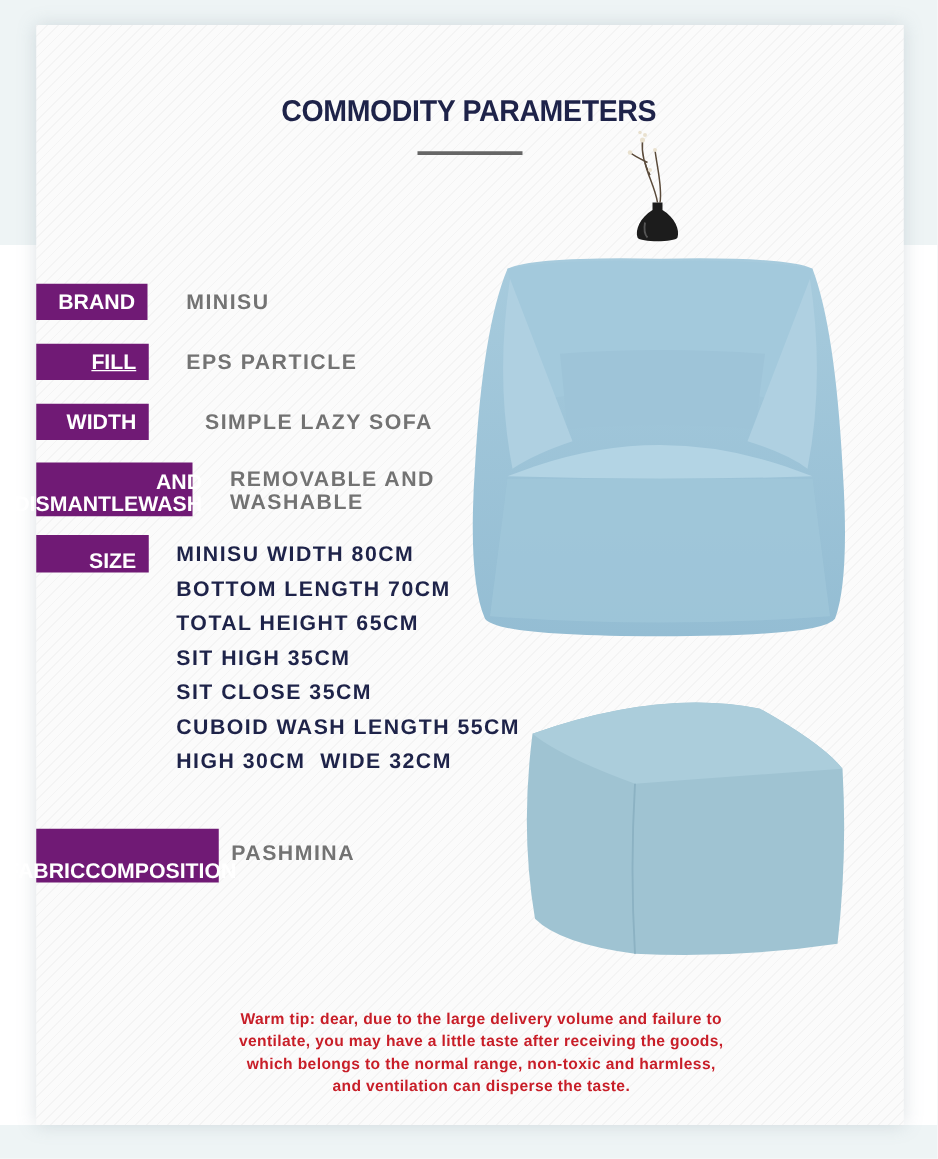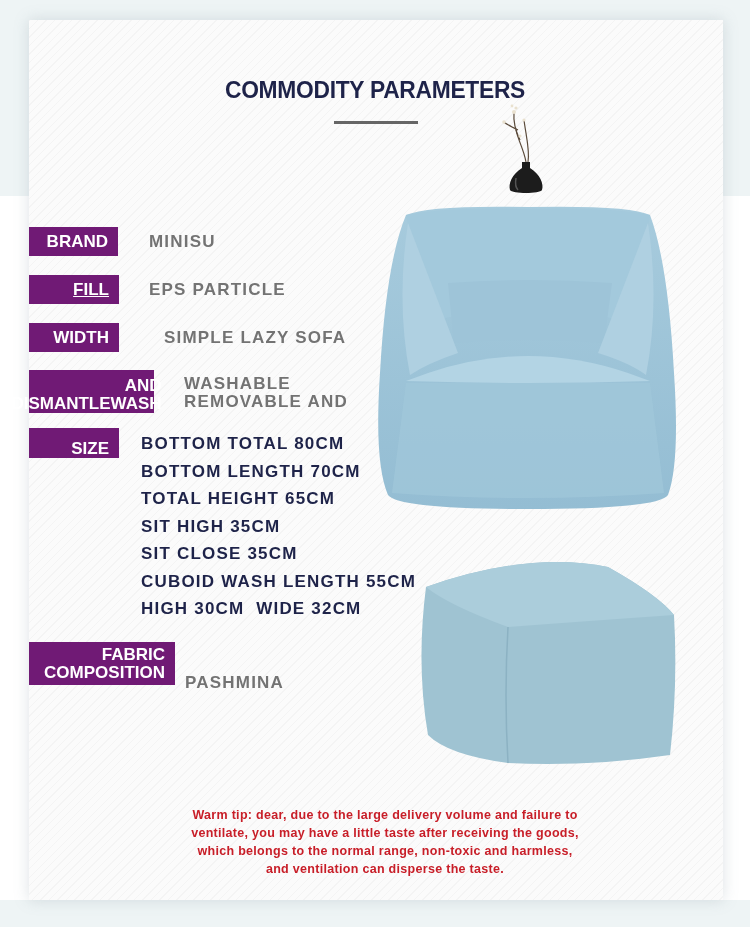--- a/index.html
+++ b/index.html
@@ -121,38 +121,38 @@
 <div class="label" style="top:323px;width:90px;height:29px;">
   <span>WIDTH</span>
 </div>
 <div class="value" style="left:164px;top:329px;">SIMPLE LAZY SOFA</div>
 
 <div class="label" style="top:370px;width:125px;height:43px;flex-direction:row;align-items:flex-end;justify-content:center;">
   <span>DISMANTLE</span>
   <span>AND WASH</span>
 </div>
 <div class="value" style="left:184px;top:375px;">
+  <div>REMOVABLE AND</div>
   <div>WASHABLE</div>
-  <div>REMOVABLE AND</div>
 </div>
 
 <div class="label" style="top:428px;width:90px;height:30px;align-items:flex-end;padding-top:5px;">
   <span>SIZE</span>
 </div>
 <div class="size-list">
-  <div class="size-line">BOTTOM TOTAL 80CM</div>
+  <div class="size-line">MINISU WIDTH 80CM</div>
   <div class="size-line">BOTTOM LENGTH 70CM</div>
   <div class="size-line">TOTAL HEIGHT 65CM</div>
   <div class="size-line">SIT HIGH 35CM</div>
   <div class="size-line">SIT CLOSE 35CM</div>
   <div class="size-line">CUBOID WASH LENGTH 55CM</div>
   <div class="size-line" style="white-space:pre;">HIGH 30CM  WIDE 32CM</div>
 </div>
 
-<div class="label" style="top:642px;width:146px;height:43px;flex-direction:column;align-items:flex-end;justify-content:center;">
+<div class="label" style="top:663px;width:146px;height:43px;flex-direction:row;align-items:flex-end;justify-content:center;">
   <span>FABRIC</span>
   <span>COMPOSITION</span>
 </div>
 <div class="value" style="left:185px;top:674px;">PASHMINA</div>
 
 <div class="tip">
   <div>Warm tip: dear, due to the large delivery volume and failure to</div>
   <div>ventilate, you may have a little taste after receiving the goods,</div>
   <div>which belongs to the normal range, non-toxic and harmless,</div>
   <div>and ventilation can disperse the taste.</div>

